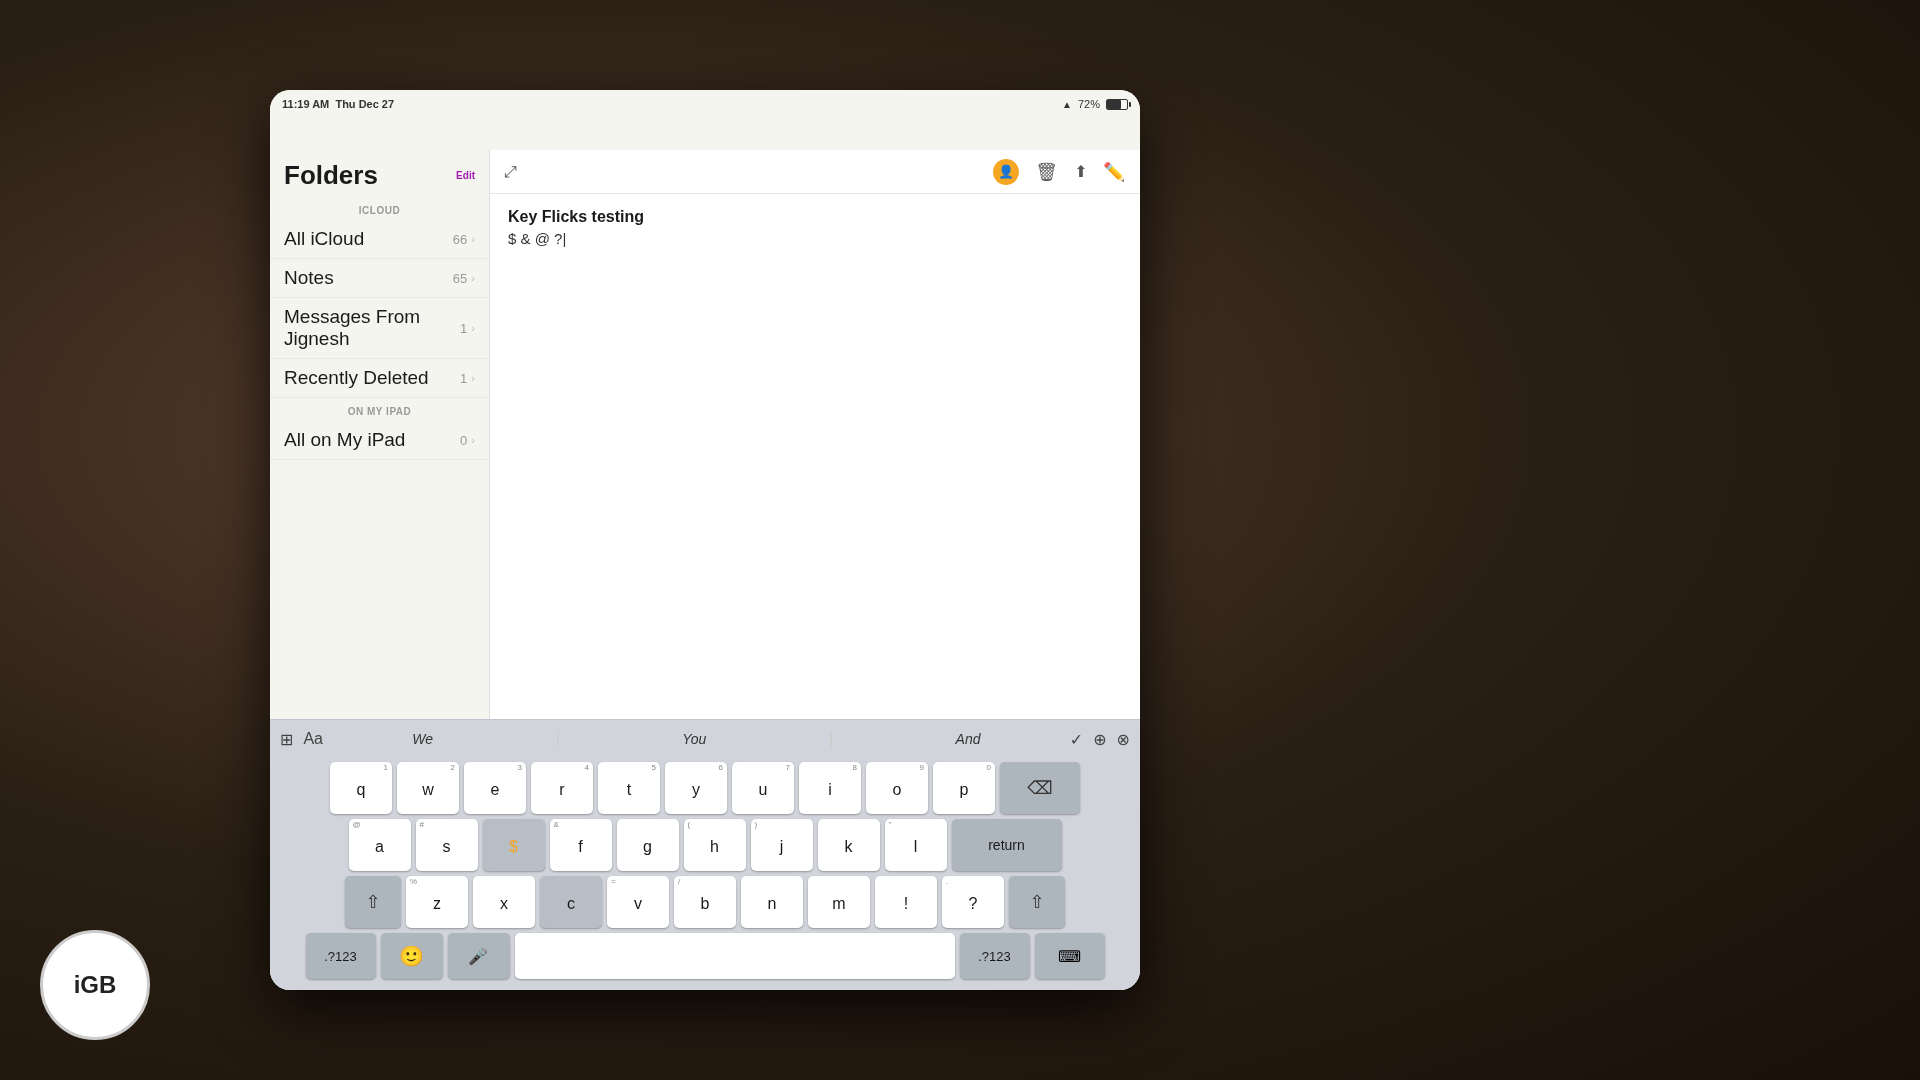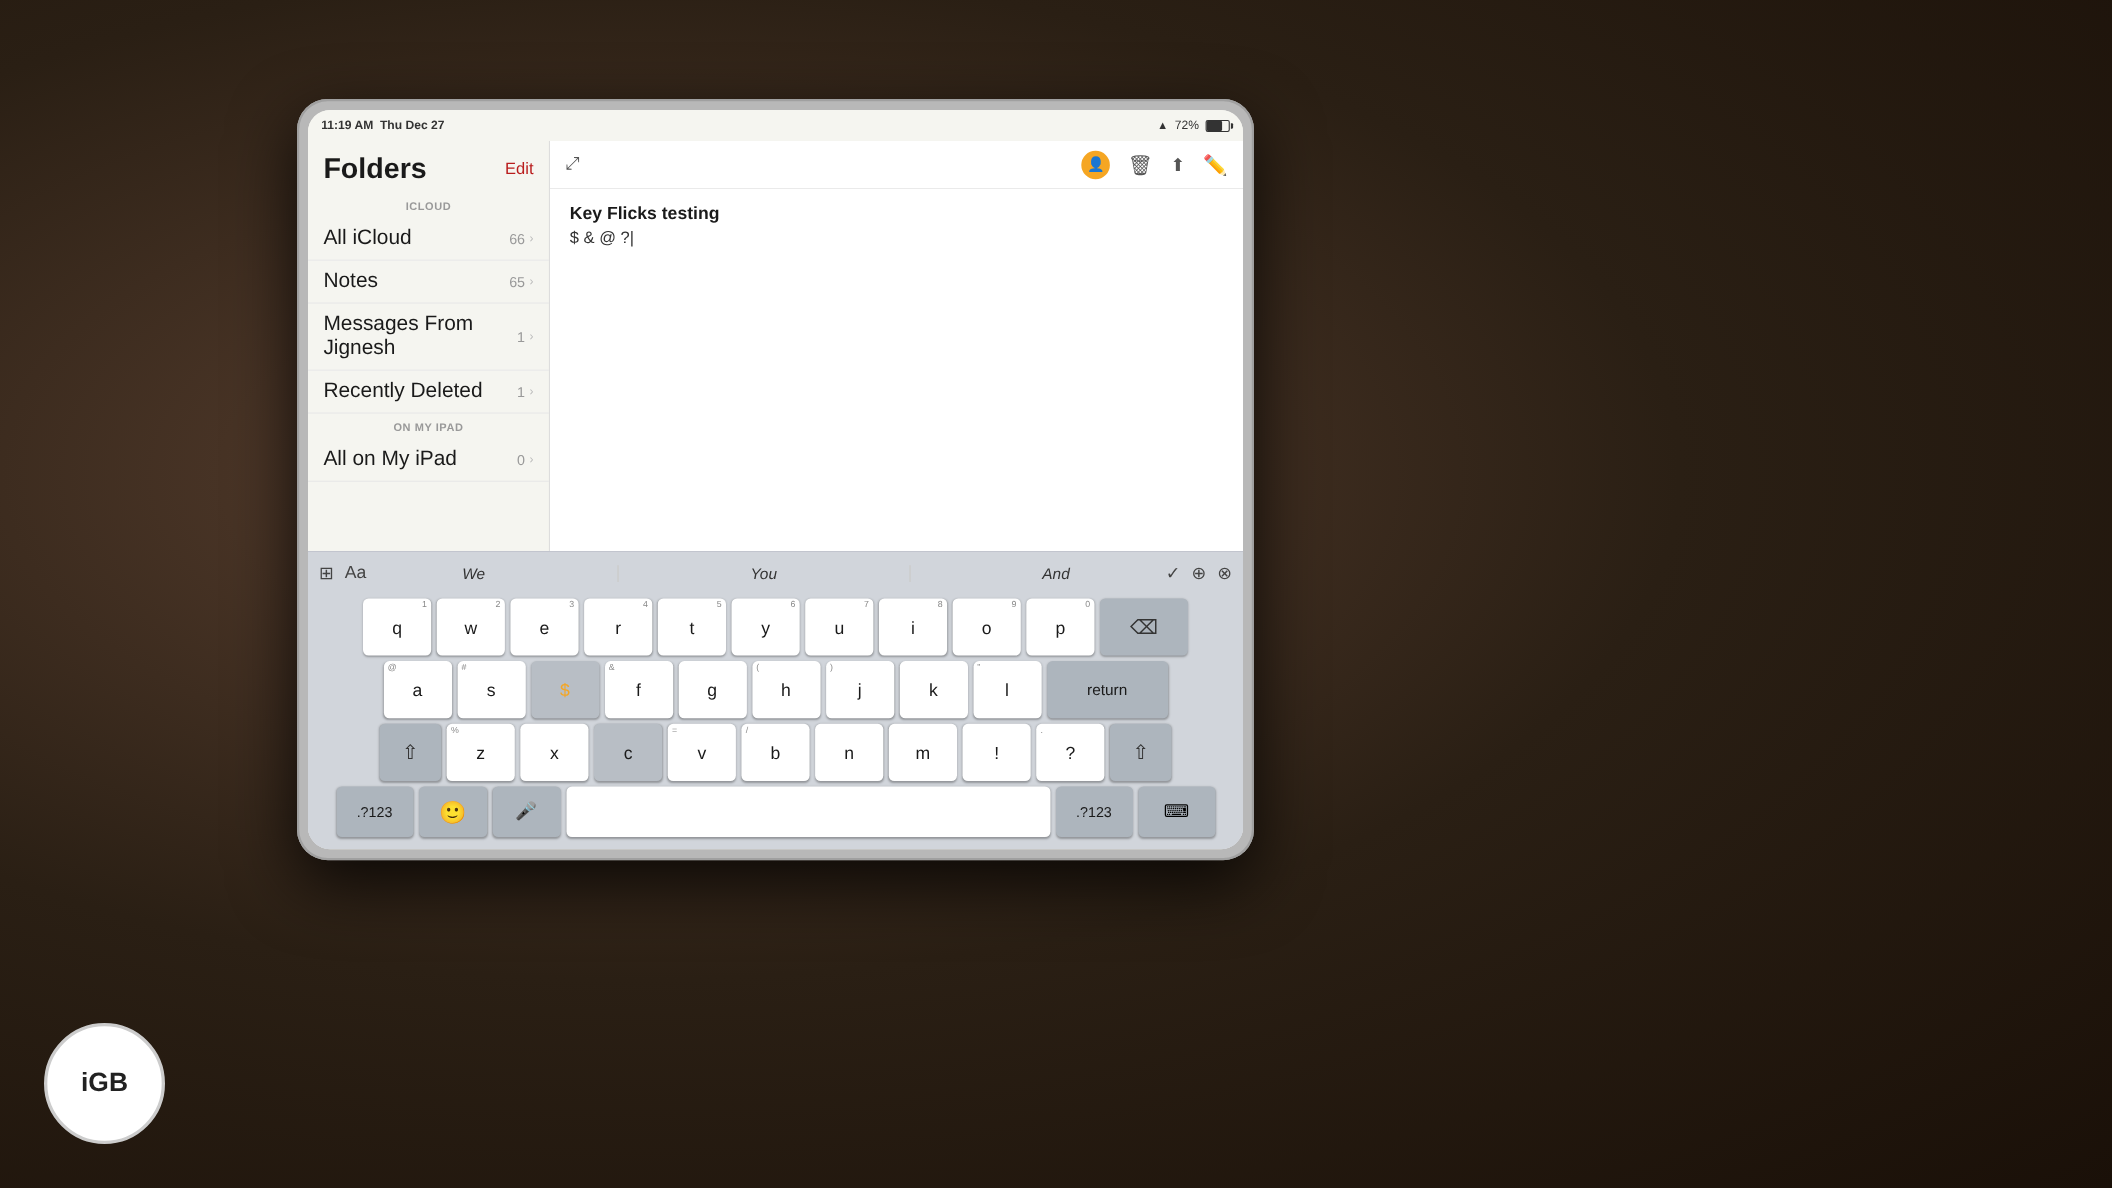--- a/index.html
+++ b/index.html
@@ -38,26 +38,25 @@
       color: #222;
       border: 3px solid #ccc;
     }
 
     
     .ipad-frame {
       position: absolute;
       left: 270px;
       top: 90px;
       width: 870px;
-      height: 692px;
+      height: 900px;
       background: #b8b8b8;
       border-radius: 28px;
       box-shadow: 0 20px 60px rgba(0,0,0,0.8), inset 0 0 0 2px #a0a0a0;
       z-index: 5;
-      padding: 10px;
     }
 
     .ipad-screen {
       width: 100%;
       height: 100%;
       background: #f5f5f0;
       border-radius: 20px;
       overflow: hidden;
       display: flex;
       flex-direction: column;
@@ -104,20 +103,21 @@
       height: 100%;
       background: #333;
       border-radius: 1px;
     }
 
     
     .main-content {
       display: flex;
       flex: 1;
       overflow: hidden;
+      margin-top: 32px;
     }
 
     
     .folders-panel {
       width: 220px;
       background: #f5f5f0;
       border-right: 1px solid #ddd;
       display: flex;
       flex-direction: column;
       flex-shrink: 0;
@@ -130,23 +130,23 @@
       align-items: center;
     }
 
     .folders-title {
       font-size: 26px;
       font-weight: 700;
       color: #1a1a1a;
     }
 
     .edit-btn {
-      font-size: 15px;
-      color: #b91c1c;
-      font-weight: 400;
+      font-size: 10px;
+      color: #a21caf;
+      font-weight: 700;
     }
 
     .section-label {
       font-size: 10px;
       color: #999;
       font-weight: 600;
       padding: 8px 14px 4px;
       letter-spacing: 0.5px;
       text-align: center;
     }

